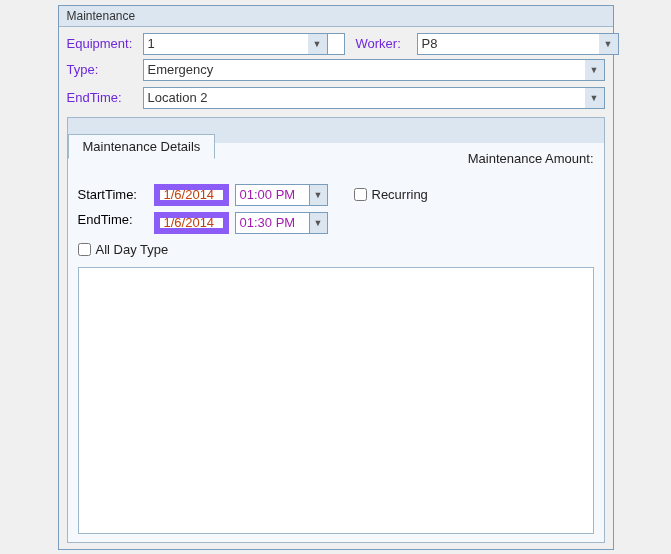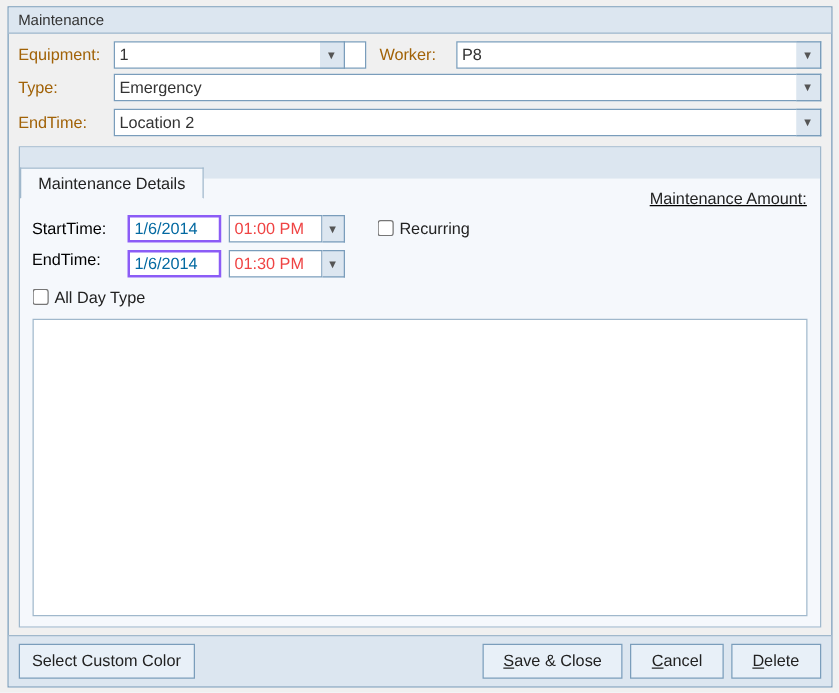--- a/index.html
+++ b/index.html
@@ -14,21 +14,21 @@
       background: #f0f0f0;
       width: 671px;
       height: 554px;
       overflow: hidden;
       display: flex;
       align-items: center;
       justify-content: center;
     }
 
     .dialog-container {
-      width: 660px;
+      width: 556px;
       height: 545px;
       background: #f0f0f0;
       border: 1px solid #7a9dbb;
       display: flex;
       flex-direction: column;
       position: relative;
     }
 
     .dialog-title {
       background: #dce6f0;
@@ -48,21 +48,21 @@
 
     .field-row {
       display: flex;
       align-items: center;
       gap: 6px;
       margin-bottom: 2px;
     }
 
     .field-label {
       font-weight: normal;
-      color: #a16207;
+      color: #6d28d9;
       min-width: 70px;
     }
 
     .field-input {
       flex: 1;
       height: 22px;
       border: 1px solid #7a9dbb;
       background: white;
       padding: 2px 4px;
       color: #333;
@@ -158,22 +158,21 @@
       flex-direction: column;
       gap: 6px;
       background: #f5f8fc;
     }
 
     .maintenance-amount-row {
       display: flex;
       align-items: center;
       justify-content: flex-end;
       gap: 8px;
-      margin-bottom: 0;
-      text-decoration: underline;
+      margin-bottom: 12px;
     }
 
     .amount-label {
       color: #222;
     }
 
     .amount-input {
       width: 90px;
       height: 22px;
       border: 1px solid #7a9dbb;
@@ -184,38 +183,38 @@
     }
 
     .startend-label {
       min-width: 70px;
       color: #000000;
     }
 
     .date-input {
       width: 75px;
       height: 22px;
-      border: 2px solid #8b5cf6;
+      border: 6px solid #8b5cf6;
       background: white;
       padding: 2px 4px;
-      color: #0369a1;
+      color: #c2410c;
     }
 
     .time-wrapper {
       position: relative;
       display: flex;
     }
 
     .time-input {
       width: 75px;
       height: 22px;
       border: 1px solid #7a9dbb;
       background: white;
       padding: 2px 4px;
-      color: #ef4444;
+      color: #a21caf;
     }
 
     .time-arrow {
       width: 18px;
       height: 22px;
       background: #dce6f0;
       border: 1px solid #7a9dbb;
       border-left: none;
       display: flex;
       align-items: center;
@@ -375,26 +374,13 @@
           <span class="allday-label">All Day Type</span>
         </div>
 
         <div class="notes-area"></div>
 
       </div>
     </div>
 
   </div>
 
-  <div class="dialog-footer">
-    <button class="select-custom-btn">Select Custom Color</button>
-    <div class="footer-spacer"></div>
-    <button class="footer-btn">
-      <span><span class="underline">S</span>ave &amp; Close</span>
-    </button>
-    <button class="footer-btn">
-      <span><span class="underline">C</span>ancel</span>
-    </button>
-    <button class="footer-btn">
-      <span><span class="underline">D</span>elete</span>
-    </button>
-  </div>
 </div>
 
 </body></html>

